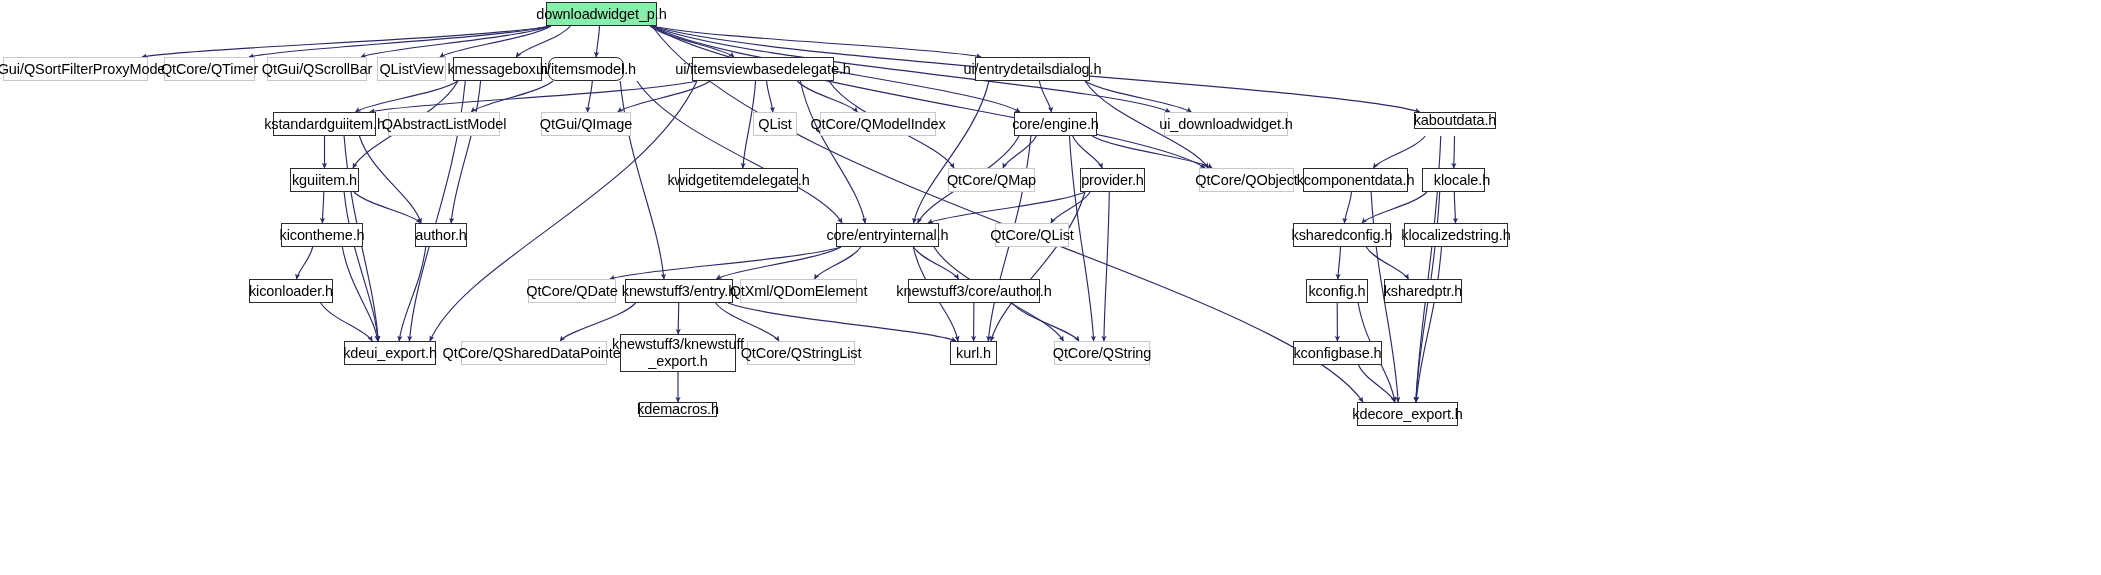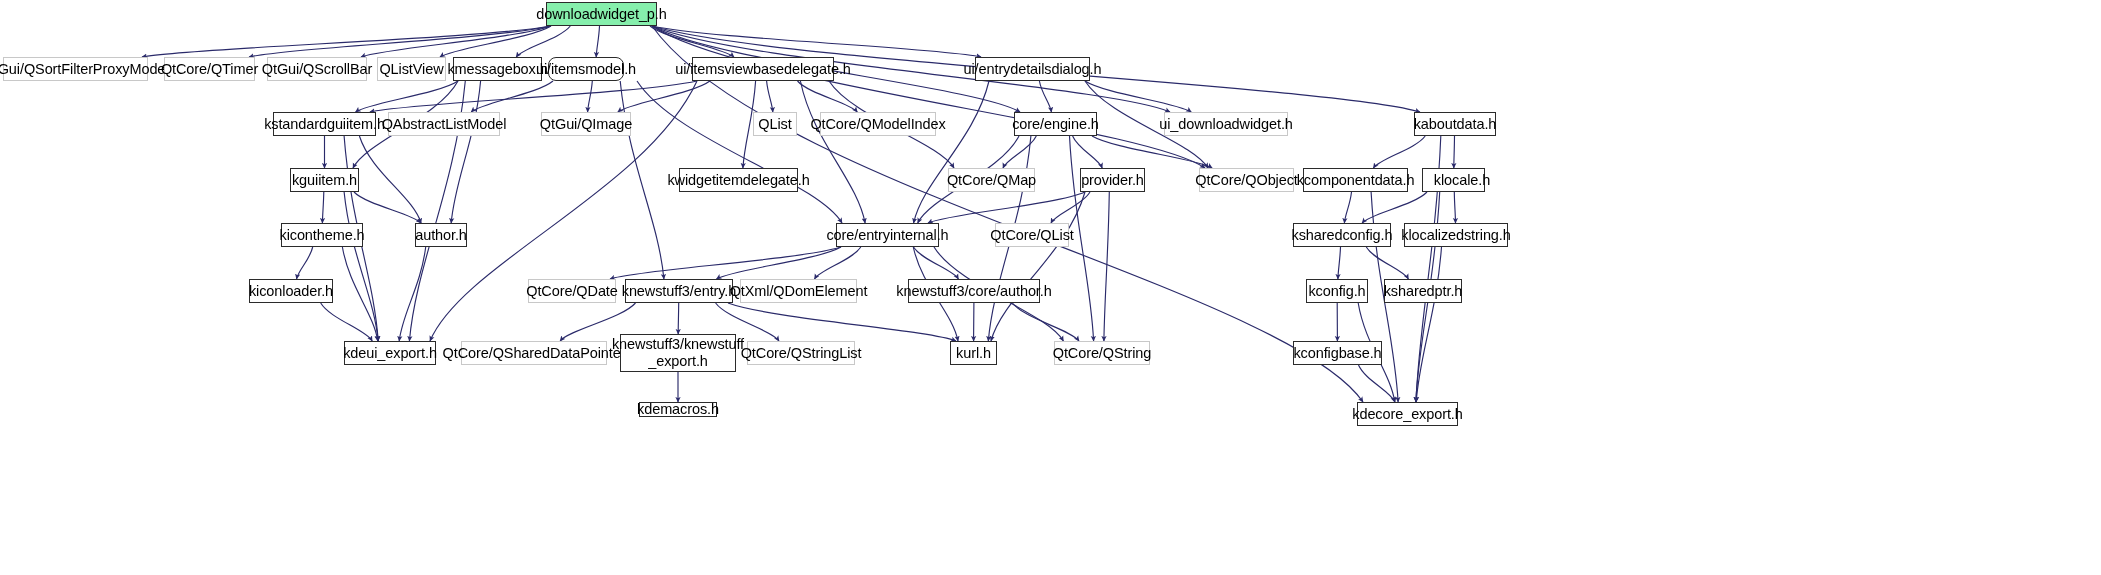--- a/index.html
+++ b/index.html
@@ -148,21 +148,21 @@
   <div id="nodes-layer">
       <div class="node root" style="left: 546px; top: 2px; width: 111px; height: 24px;">downloadwidget_p.h</div>
       <div class="node ext" style="left: 3px; top: 57px; width: 145px; height: 24px;">QtGui/QSortFilterProxyModel</div>
       <div class="node ext" style="left: 164px; top: 57px; width: 91px; height: 24px;">QtCore/QTimer</div>
       <div class="node ext" style="left: 267px; top: 57px; width: 100px; height: 24px;">QtGui/QScrollBar</div>
       <div class="node ext" style="left: 377px; top: 57px; width: 69px; height: 24px;">QListView</div>
       <div class="node int" style="left: 453px; top: 57px; width: 89px; height: 24px;">kmessagebox.h</div>
       <div class="node int" style="left: 548px; top: 57px; width: 76px; height: 24px; border-radius: 8px;">ui/itemsmodel.h</div>
       <div class="node int" style="left: 692px; top: 57px; width: 142px; height: 24px;">ui/itemsviewbasedelegate.h</div>
       <div class="node int" style="left: 975px; top: 57px; width: 115px; height: 24px;">ui/entrydetailsdialog.h</div>
-      <div class="node int" style="left: 1414px; top: 112px; width: 82px; height: 24px;">kaboutdata.h</div>
+      <div class="node int" style="left: 1414px; top: 112px; width: 82px; height: 17px;">kaboutdata.h</div>
       <div class="node int" style="left: 273px; top: 112px; width: 103px; height: 24px;">kstandardguiitem.h</div>
       <div class="node ext" style="left: 388px; top: 112px; width: 112px; height: 24px;">QAbstractListModel</div>
       <div class="node ext" style="left: 541px; top: 112px; width: 90px; height: 24px;">QtGui/QImage</div>
       <div class="node ext" style="left: 753px; top: 112px; width: 44px; height: 24px;">QList</div>
       <div class="node ext" style="left: 820px; top: 112px; width: 116px; height: 24px;">QtCore/QModelIndex</div>
       <div class="node int" style="left: 1014px; top: 112px; width: 83px; height: 24px;">core/engine.h</div>
       <div class="node ext" style="left: 1164px; top: 112px; width: 124px; height: 24px;">ui_downloadwidget.h</div>
       <div class="node int" style="left: 290px; top: 168px; width: 69px; height: 24px;">kguiitem.h</div>
       <div class="node int" style="left: 679px; top: 168px; width: 119px; height: 24px;">kwidgetitemdelegate.h</div>
       <div class="node ext" style="left: 948px; top: 168px; width: 87px; height: 24px;">QtCore/QMap</div>

